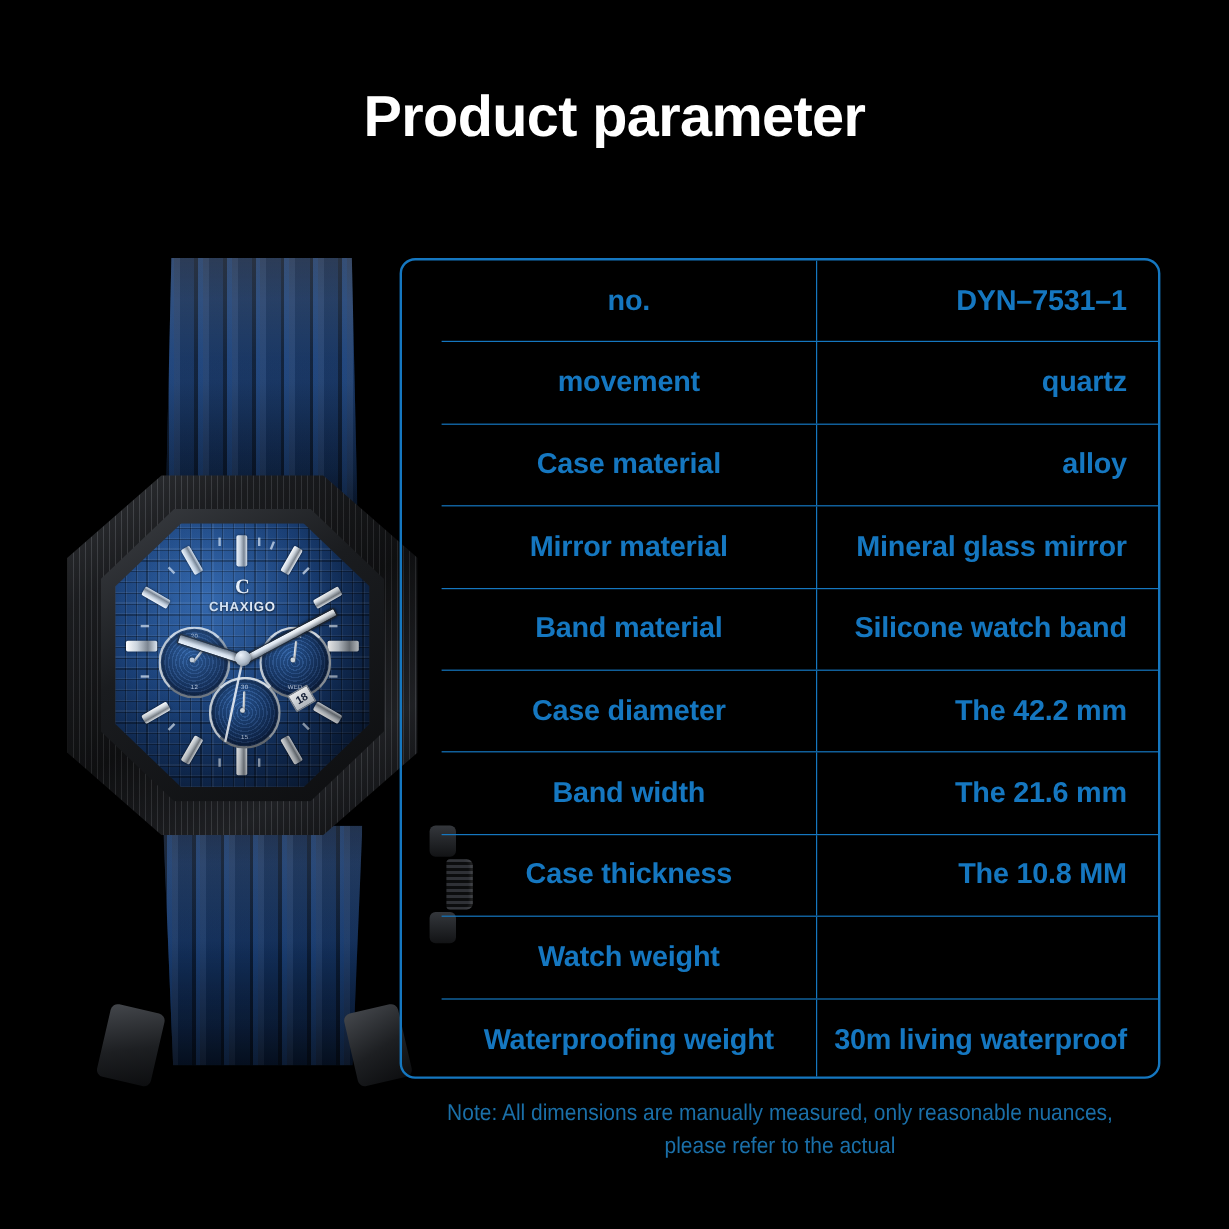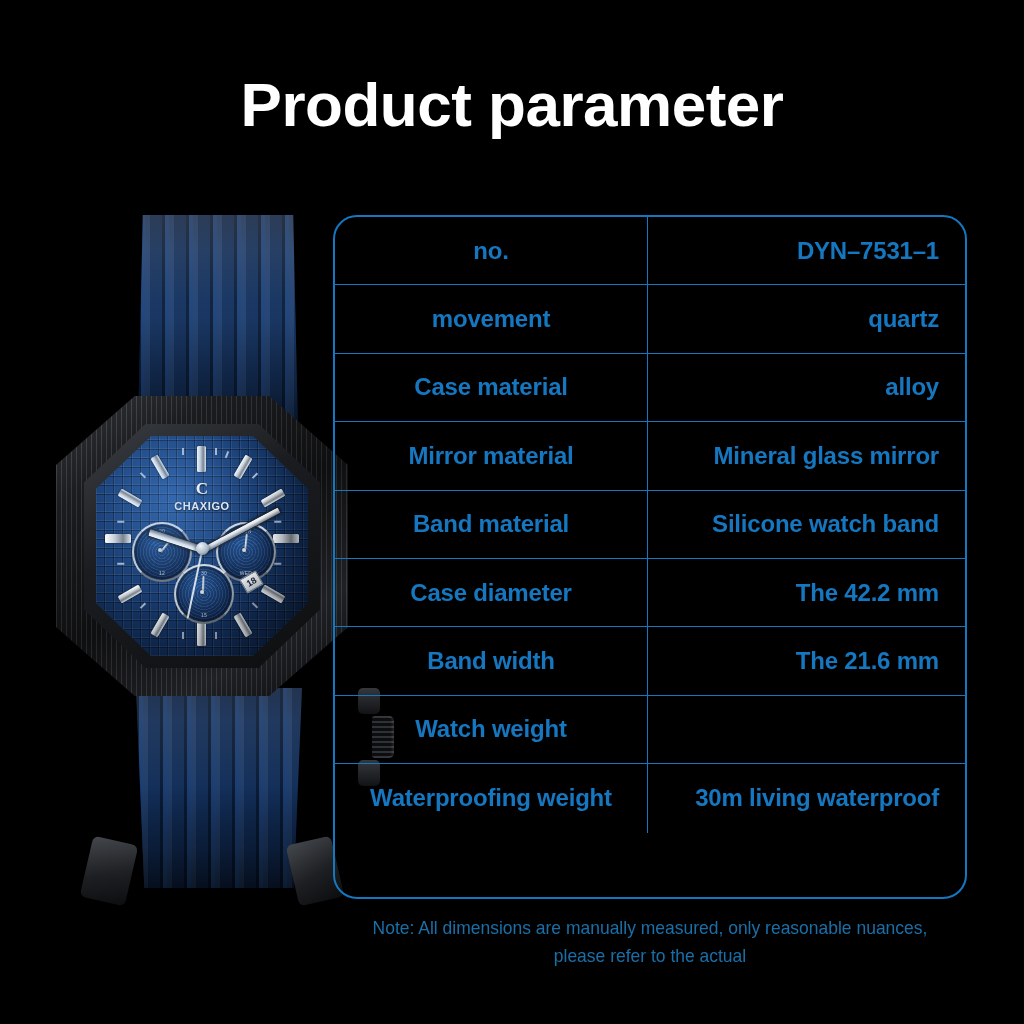--- a/index.html
+++ b/index.html
@@ -19,21 +19,21 @@
 
   
   #page-title {
     position: absolute;
     left: 0;
     top: 74px;
     width: 1024px;
     text-align: center;
     color: #ffffff;
     font-family: "Liberation Sans", sans-serif;
-    font-size: 62px;
+    font-size: 48px;
     font-weight: bold;
     letter-spacing: -0.5px;
     line-height: 1;
   }
 
   
   #watch-photo {
     position: absolute;
     left: 18px;
     top: 200px;
@@ -327,23 +327,24 @@
   }
 
   
   #spec-table {
     position: absolute;
     left: 333px;
     top: 215px;
     width: 634px;
     height: 684px;
     border: 2px solid #1577c0;
-    border-radius: 24px;
+    border-radius: 13px;
     box-sizing: border-box;
     overflow: hidden;
+    padding-left: 33px;
   }
   .spec-row {
     display: flex;
     height: 68.4px;
     box-sizing: border-box;
     border-bottom: 1px solid #1577c0;
   }
   .spec-row:last-child { border-bottom: none; }
 
   .spec-label {
@@ -520,20 +521,24 @@
   <div class="spec-row">
     <div class="spec-label">Case diameter</div>
     <div class="spec-value">The 42.2 mm</div>
   </div>
 
   <div class="spec-row">
     <div class="spec-label">Band width</div>
     <div class="spec-value">The 21.6 mm</div>
   </div>
 
+  <div class="spec-row">
+    <div class="spec-label">Case thickness</div>
+    <div class="spec-value">The 10.8 MM</div>
+  </div>
 
   <div class="spec-row">
     <div class="spec-label">Watch weight</div>
   </div>
 
   <div class="spec-row">
     <div class="spec-label">Waterproofing weight</div>
     <div class="spec-value">30m living waterproof</div>
   </div>
 

